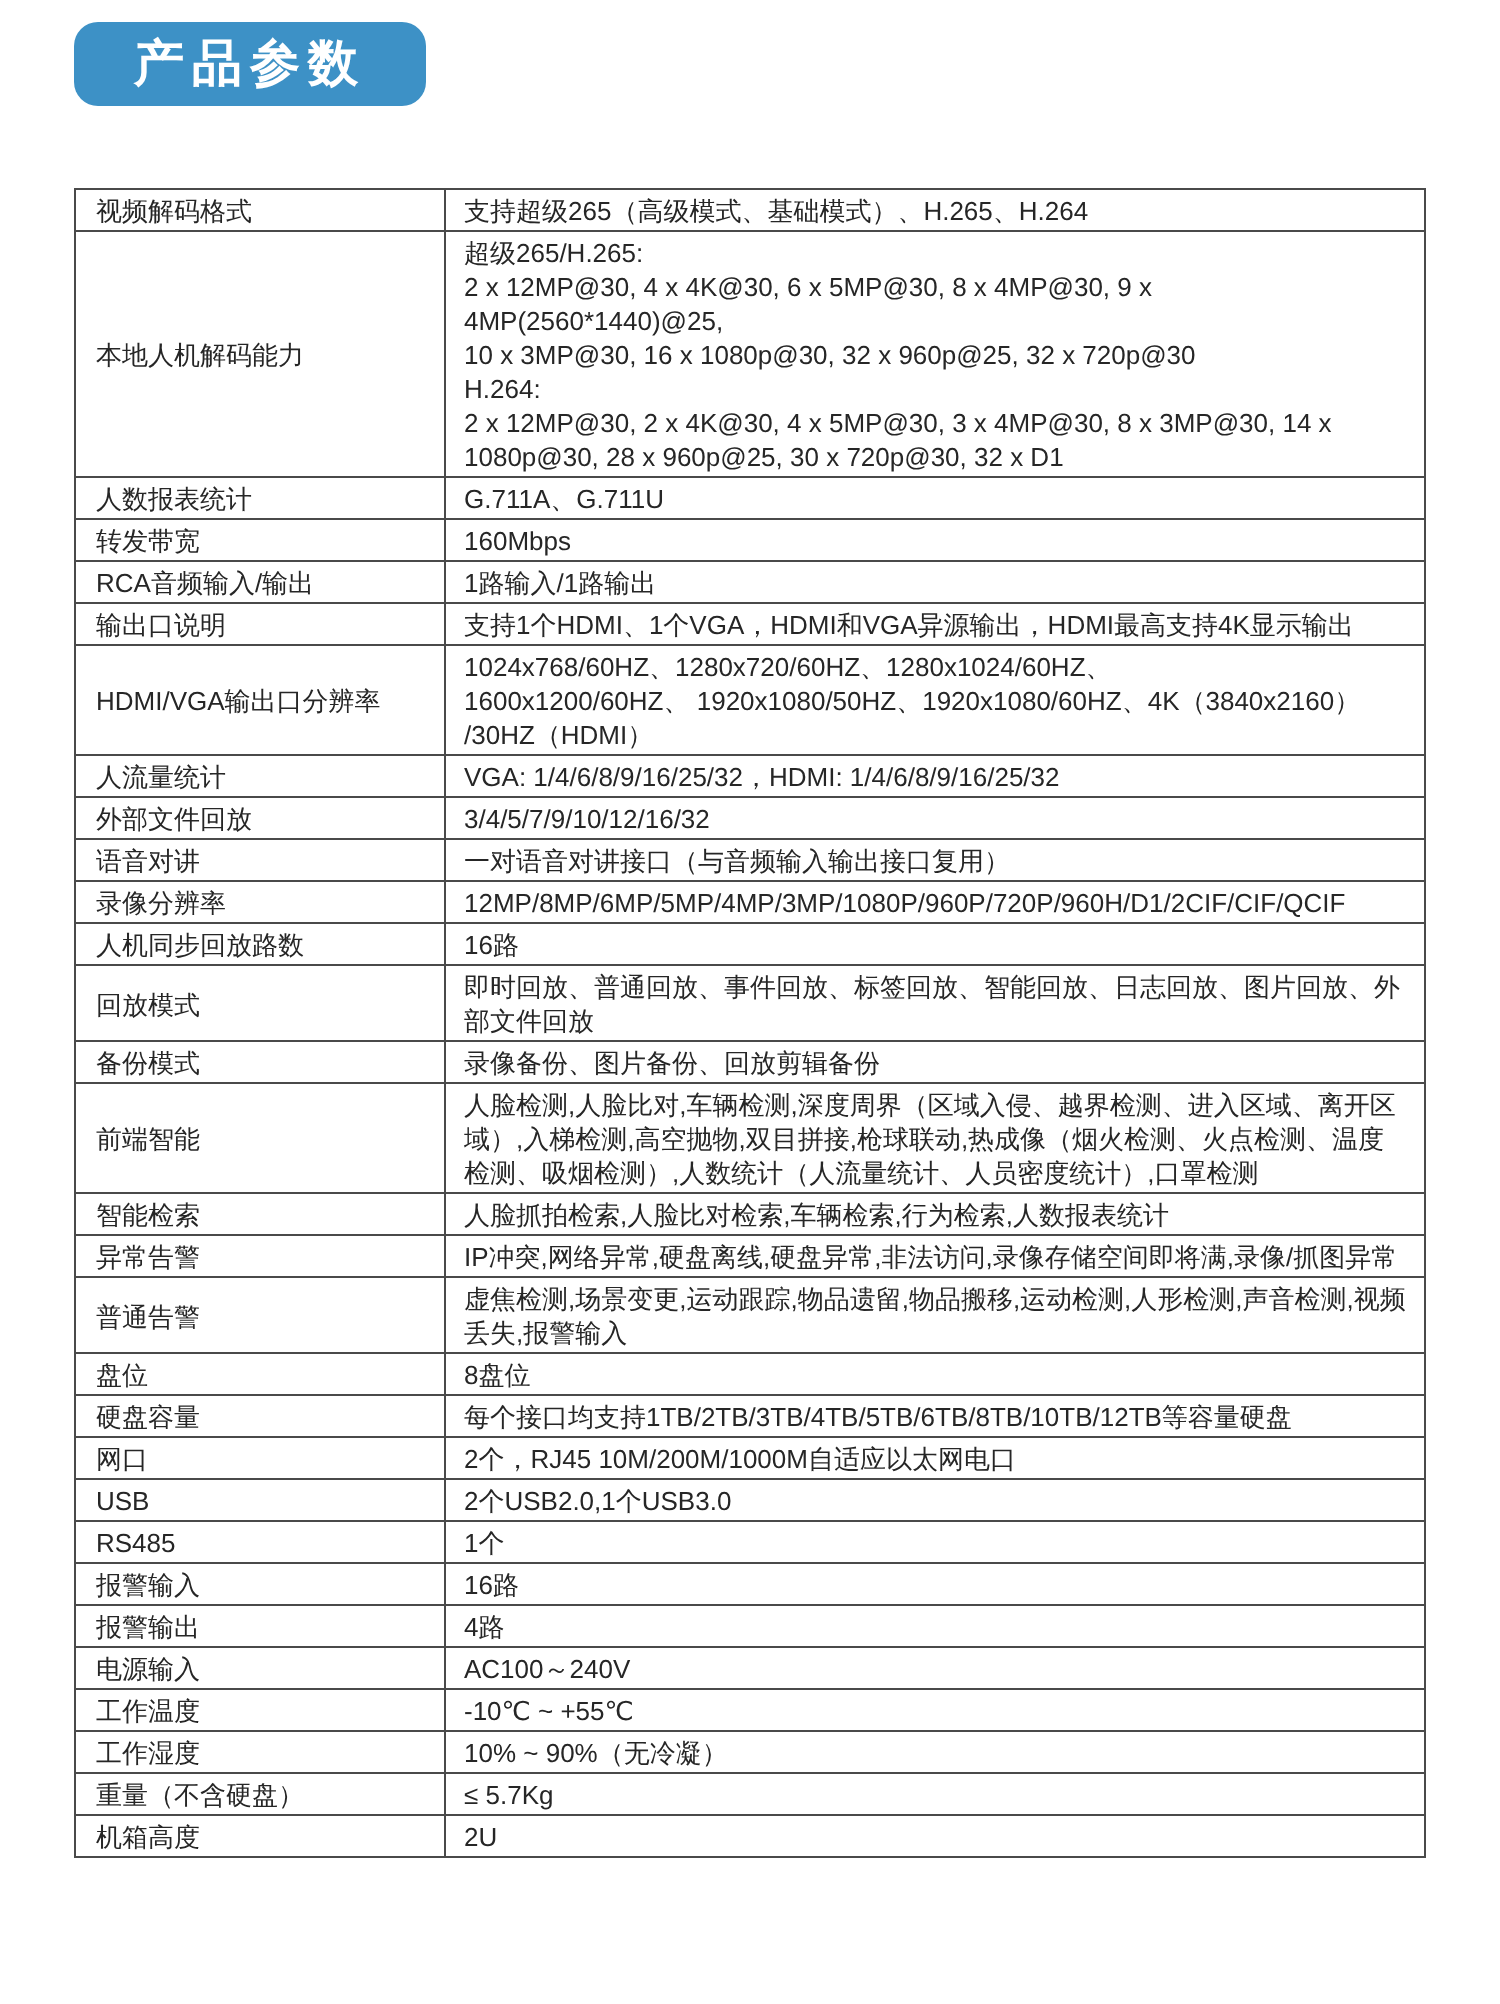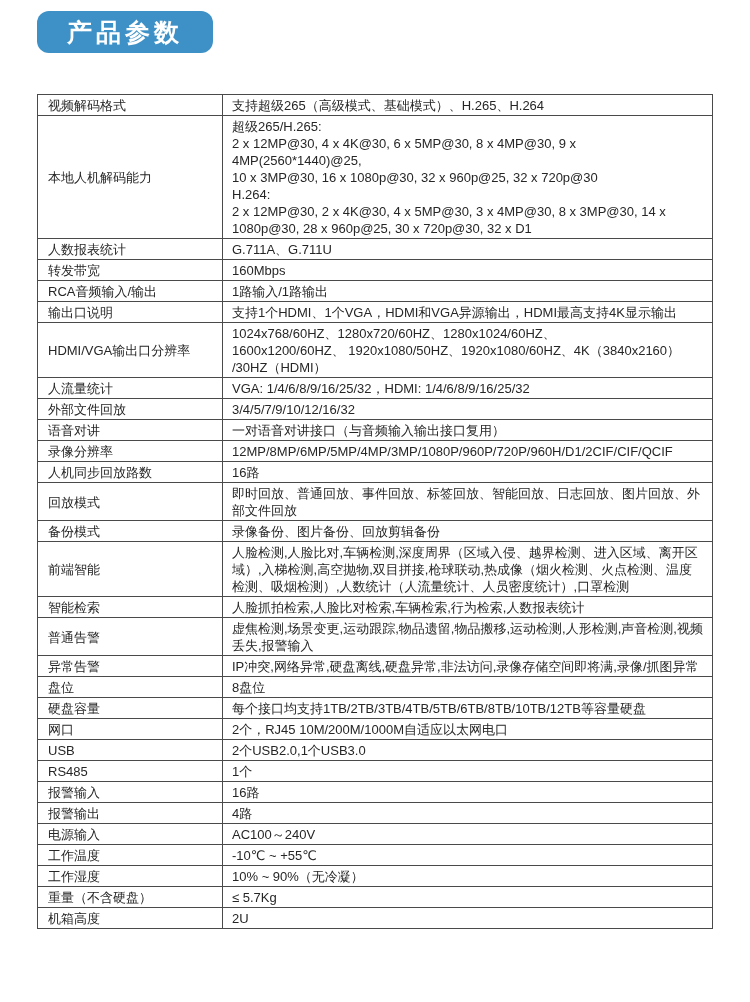--- a/index.html
+++ b/index.html
@@ -128,26 +128,26 @@
         </tr>
         <tr>
           <td class="label">前端智能</td>
           <td class="value">人脸检测,人脸比对,车辆检测,深度周界（区域入侵、越界检测、进入区域、离开区域）,入梯检测,高空抛物,双目拼接,枪球联动,热成像（烟火检测、火点检测、温度检测、吸烟检测）,人数统计（人流量统计、人员密度统计）,口罩检测</td>
         </tr>
         <tr>
           <td class="label">智能检索</td>
           <td class="value">人脸抓拍检索,人脸比对检索,车辆检索,行为检索,人数报表统计</td>
         </tr>
         <tr>
+          <td class="label">异常告警</td>
+          <td class="value">IP冲突,网络异常,硬盘离线,硬盘异常,非法访问,录像存储空间即将满,录像/抓图异常</td>
+        </tr>
+        <tr>
           <td class="label">普通告警</td>
           <td class="value">虚焦检测,场景变更,运动跟踪,物品遗留,物品搬移,运动检测,人形检测,声音检测,视频丢失,报警输入</td>
-        </tr>
-        <tr>
-          <td class="label">异常告警</td>
-          <td class="value">IP冲突,网络异常,硬盘离线,硬盘异常,非法访问,录像存储空间即将满,录像/抓图异常</td>
         </tr>
         <tr>
           <td class="label">盘位</td>
           <td class="value">8盘位</td>
         </tr>
         <tr>
           <td class="label">硬盘容量</td>
           <td class="value">每个接口均支持1TB/2TB/3TB/4TB/5TB/6TB/8TB/10TB/12TB等容量硬盘</td>
         </tr>
         <tr>

